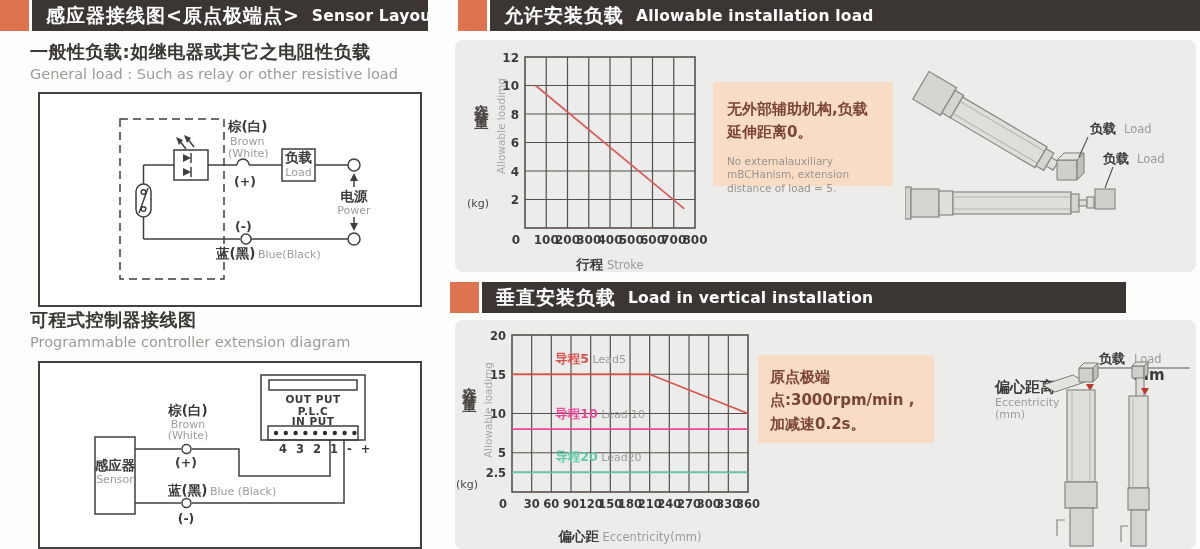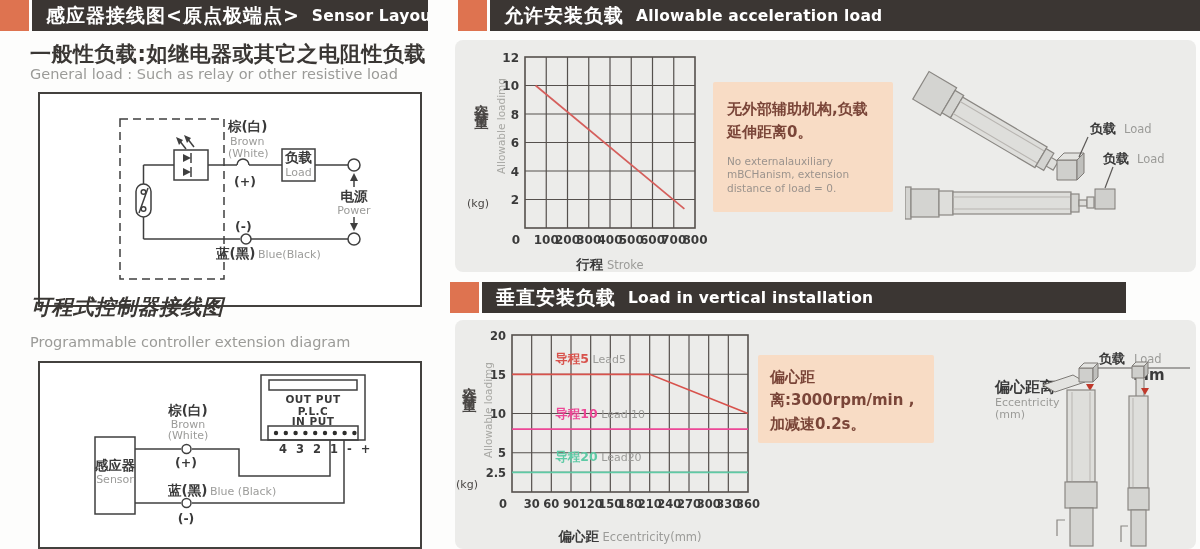--- a/index.html
+++ b/index.html
@@ -6,21 +6,21 @@
   .page{position:relative;width:1200px;height:549px;background:#fdfdfc;overflow:hidden;
         font-family:"DejaVu Sans","Liberation Sans",sans-serif;color:#3a3a3a;padding-left:16px;}
   
   .hdr{position:absolute;height:31px;display:flex;}
   .hdr-sq{width:29px;background:#de7350;margin-right:3px;}
   .hdr-bar{flex:1;background:#3b3633;color:#fff;display:flex;align-items:center;
            padding-left:14px;gap:12px;white-space:nowrap;overflow:hidden;}
   .hcn{font-size:19px;font-weight:700;letter-spacing:1px;}
   .hen{font-size:15.5px;font-weight:700;letter-spacing:.2px;}
   
-  .cnTitle{position:absolute;font-size:21px;font-weight:700;color:#3a3734;letter-spacing:.5px;white-space:nowrap;}
+  .cnTitle{position:absolute;font-size:18px;font-weight:700;color:#3a3734;letter-spacing:.5px;white-space:nowrap;}
   .enSub{position:absolute;font-size:14.5px;color:#9b9b98;white-space:nowrap;}
   .diagBox{position:absolute;border:2px solid #43413e;background:#fff;}
   .dcn{font-weight:700;font-size:13.5px;fill:#3a3a3a;}
   .fs12{font-size:12.5px;}
   .den{font-size:11px;fill:#9c9c9a;}
   .dplc{font-size:10.5px;font-weight:600;fill:#3a3a3a;letter-spacing:.5px;}
   .dterm{font-size:11.5px;font-weight:700;fill:#3a3a3a;letter-spacing:2.5px;}
   
   .panel{position:absolute;background:#ececea;border-radius:8px;}
   .note{position:absolute;background:#f8dcc5;border-radius:2px;}
@@ -109,21 +109,21 @@
       <text x="258.5" y="68" class="dcn" text-anchor="middle">负载</text>
       <text x="258.5" y="82" class="den" text-anchor="middle">Load</text>
       <text x="314" y="107" class="dcn" text-anchor="middle">电源</text>
       <text x="314" y="120" class="den" text-anchor="middle">Power</text>
       <text x="195" y="137" class="dcn fs12">(-)</text>
       <text x="176" y="164" class="dcn">蓝(黑)</text>
       <text x="218" y="164" class="den">Blue(Black)</text>
     </svg>
   </div>
 
-  <div class="cnTitle" style="left:30px;top:293px;font-style:italic;">可程式控制器接线图</div>
+  <div class="cnTitle" style="left:30px;top:308px;">可程式控制器接线图</div>
   <div class="enSub" style="left:30px;top:334px;">Programmable controller extension diagram</div>
 
   <div class="diagBox" style="left:38px;top:361px;width:380px;height:184px;">
     <svg width="380" height="184" viewBox="0 0 380 184">
       <g stroke="#3f3f3f" stroke-width="1.5" fill="none">
         <rect x="55" y="74" width="40" height="77"></rect>
         <rect x="221" y="12" width="104" height="65"></rect>
         <rect x="229" y="17" width="88" height="10"></rect>
         <rect x="228" y="63" width="90" height="14"></rect>
         <polyline points="95,86 141,86"></polyline>
@@ -157,21 +157,21 @@
       <text x="273" y="52" class="dplc" text-anchor="middle">P.L.C</text>
       <text x="273" y="62" class="dplc" text-anchor="middle">IN PUT</text>
       <text x="286" y="90" class="dterm" text-anchor="middle">4 3 2 1 - +</text>
     </svg>
   </div>
 
   <div class="hdr" style="left:450px;top:0;width:746px;margin-left:8px;">
     <div class="hdr-sq"></div>
     <div class="hdr-bar">
       <span class="hcn">允许安装负载</span>
-      <span class="hen">Allowable acceleration load</span>
+      <span class="hen">Allowable installation load</span>
     </div>
   </div>
 
   <div class="panel" style="left:455px;top:40px;width:741px;height:232px;">
     <div class="ycn" style="left:18px;top:52px;">容许荷重</div>
     <div class="ykg" style="left:12px;top:157px;">(kg)</div>
     <div class="yen" style="left:40px;top:38px;">Allowable loadimg</div>
     <svg id="chart1" width="224" height="230" style="position:absolute;left:34px;top:7px;">
         <line x1="57.25" y1="10" x2="57.25" y2="181" stroke="#55504d" stroke-width="1.2"></line>
         <line x1="78.5" y1="10" x2="78.5" y2="181" stroke="#55504d" stroke-width="1.2"></line>
@@ -198,23 +198,23 @@
         <text x="206.0" y="197" class="tick" text-anchor="middle">800</text>
         <text x="30" y="157.0" class="tick" text-anchor="end">2</text>
         <text x="30" y="128.5" class="tick" text-anchor="end">4</text>
         <text x="30" y="100.0" class="tick" text-anchor="end">6</text>
         <text x="30" y="71.5" class="tick" text-anchor="end">8</text>
         <text x="30" y="43.0" class="tick" text-anchor="end">10</text>
         <text x="30" y="14.5" class="tick" text-anchor="end">12</text>
         <text x="121" y="222" text-anchor="middle"><tspan class="axcn">行程</tspan><tspan class="axen"> Stroke</tspan></text>
       </svg>
 
-    <div class="note" style="left:258px;top:42px;width:180px;height:130px;padding:16px 14px;box-sizing:border-box;">
+    <div class="note" style="left:258px;top:42px;width:180px;height:104px;padding:16px 14px;box-sizing:border-box;">
       <div class="ncn">无外部辅助机构,负载延伸距离0。</div>
-      <div class="nen">No externalauxiliary mBCHanism, extension distance of load = 0.</div>
+      <div class="nen">No externalauxiliary mBCHanism, extension distance of load = 5.</div>
     </div>
 
     <svg width="290" height="222" viewBox="0 0 290 222" style="position:absolute;left:450px;top:5px;">
       <g transform="translate(22,30) rotate(30.5)">
         <rect x="0" y="-4" width="32" height="32" class="ill-motor"></rect>
         <rect x="32" y="-1" width="10" height="26" class="ill-motor"></rect>
         <rect x="42" y="1" width="98" height="24" class="ill-body"></rect>
         <line x1="42" y1="6" x2="140" y2="6" class="ill-line"></line>
         <line x1="42" y1="20" x2="140" y2="20" class="ill-line"></line>
         <rect x="140" y="3" width="9" height="20" class="ill-motor"></rect>
@@ -297,21 +297,21 @@
         <text x="273.0" y="183" class="tick" text-anchor="middle">360</text>
         <text x="31" y="151.9" class="tick" text-anchor="end">2.5</text>
         <text x="31" y="132.3" class="tick" text-anchor="end">5</text>
         <text x="31" y="93.0" class="tick" text-anchor="end">10</text>
         <text x="31" y="53.8" class="tick" text-anchor="end">15</text>
         <text x="31" y="14.5" class="tick" text-anchor="end">20</text>
         <text x="155" y="216" text-anchor="middle"><tspan class="axcn">偏心距</tspan><tspan class="axen"> Eccentricity(mm)</tspan></text>
       </svg>
 
     <div class="note" style="left:303px;top:35px;width:176px;height:88px;padding:11px 12px;box-sizing:border-box;">
-      <div class="ncn">偏心距离:3000rpm/min , 加减速0.2s。</div>
+      <div class="ncn">原点极端点:3000rpm/min , 加减速0.2s。</div>
     </div>
 
     <svg width="210" height="219" viewBox="0 0 210 219" style="position:absolute;left:530px;top:10px;">
       <polyline points="205,38 113,38 99,51" class="lead"></polyline>
       <text x="114" y="33" class="icn">负载</text>
       <text x="149" y="33" class="ien">Load</text>
       <text x="164" y="50" class="icn15" text-anchor="middle">mm</text>
       <text x="10" y="62" class="icn15">偏心距离</text>
       <text x="10" y="76" class="ien2">Eccentricity</text>
       <text x="10" y="88" class="ien2">(mm)</text>

